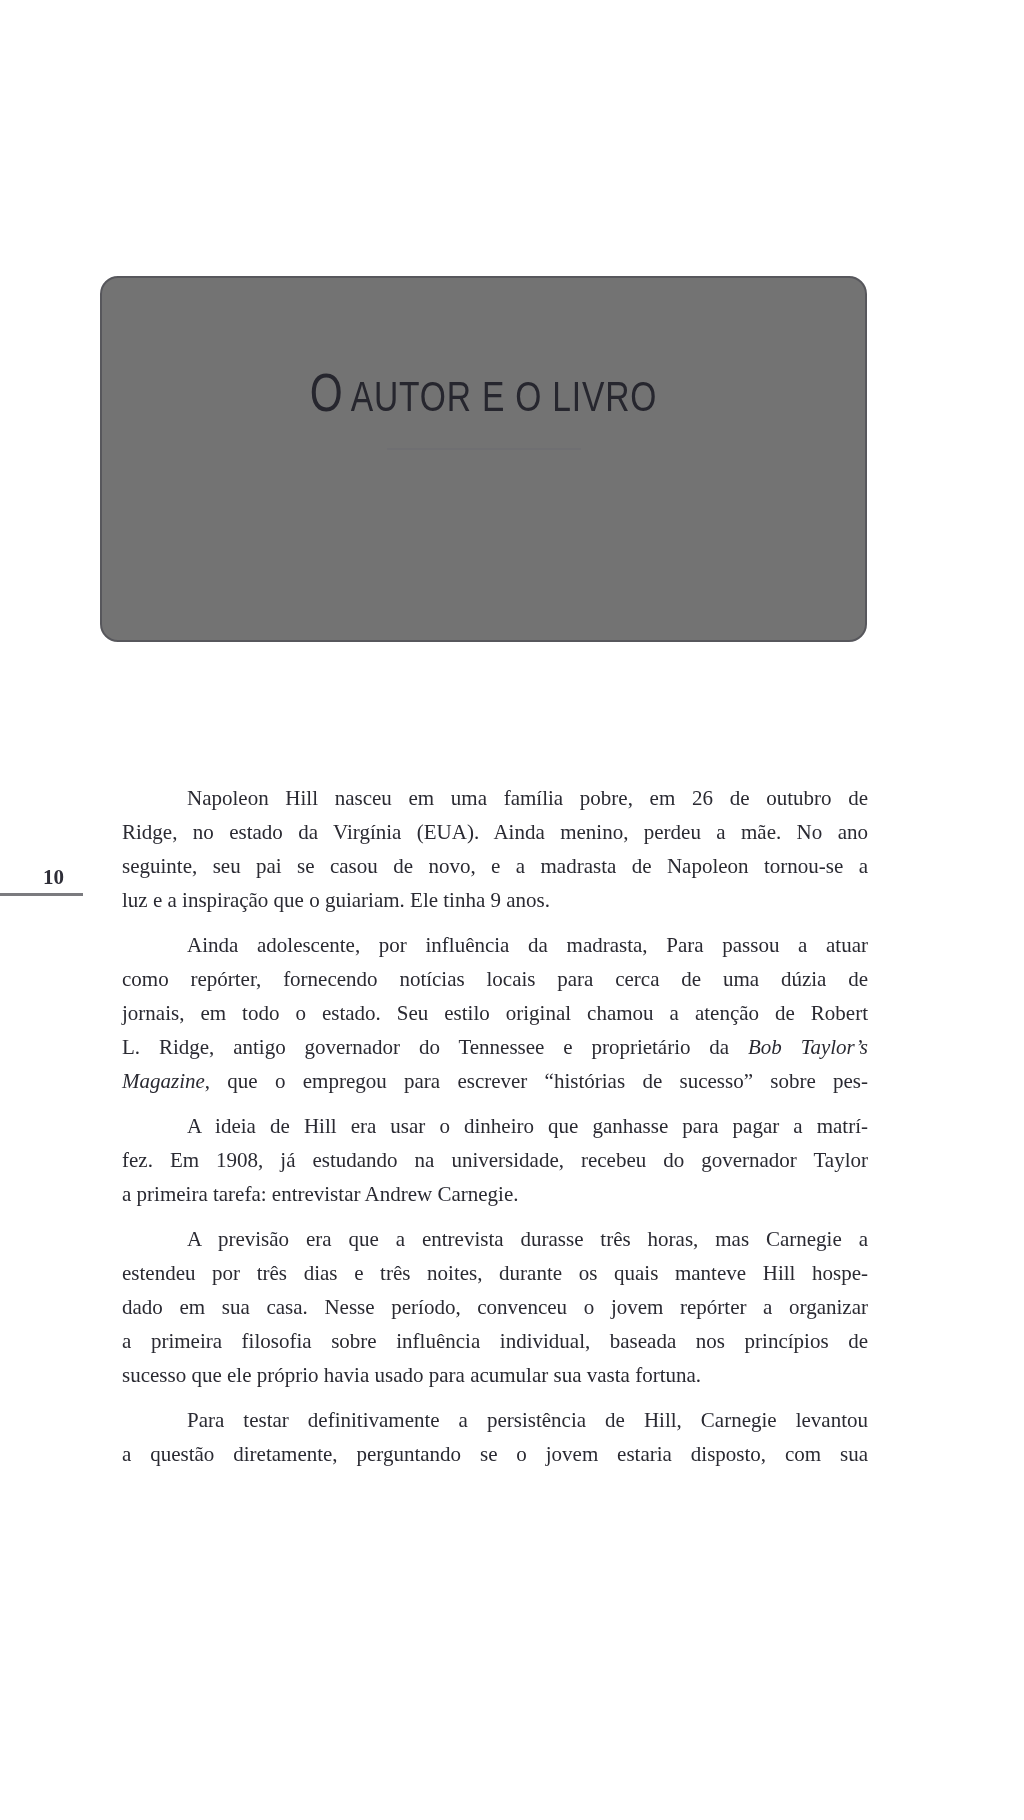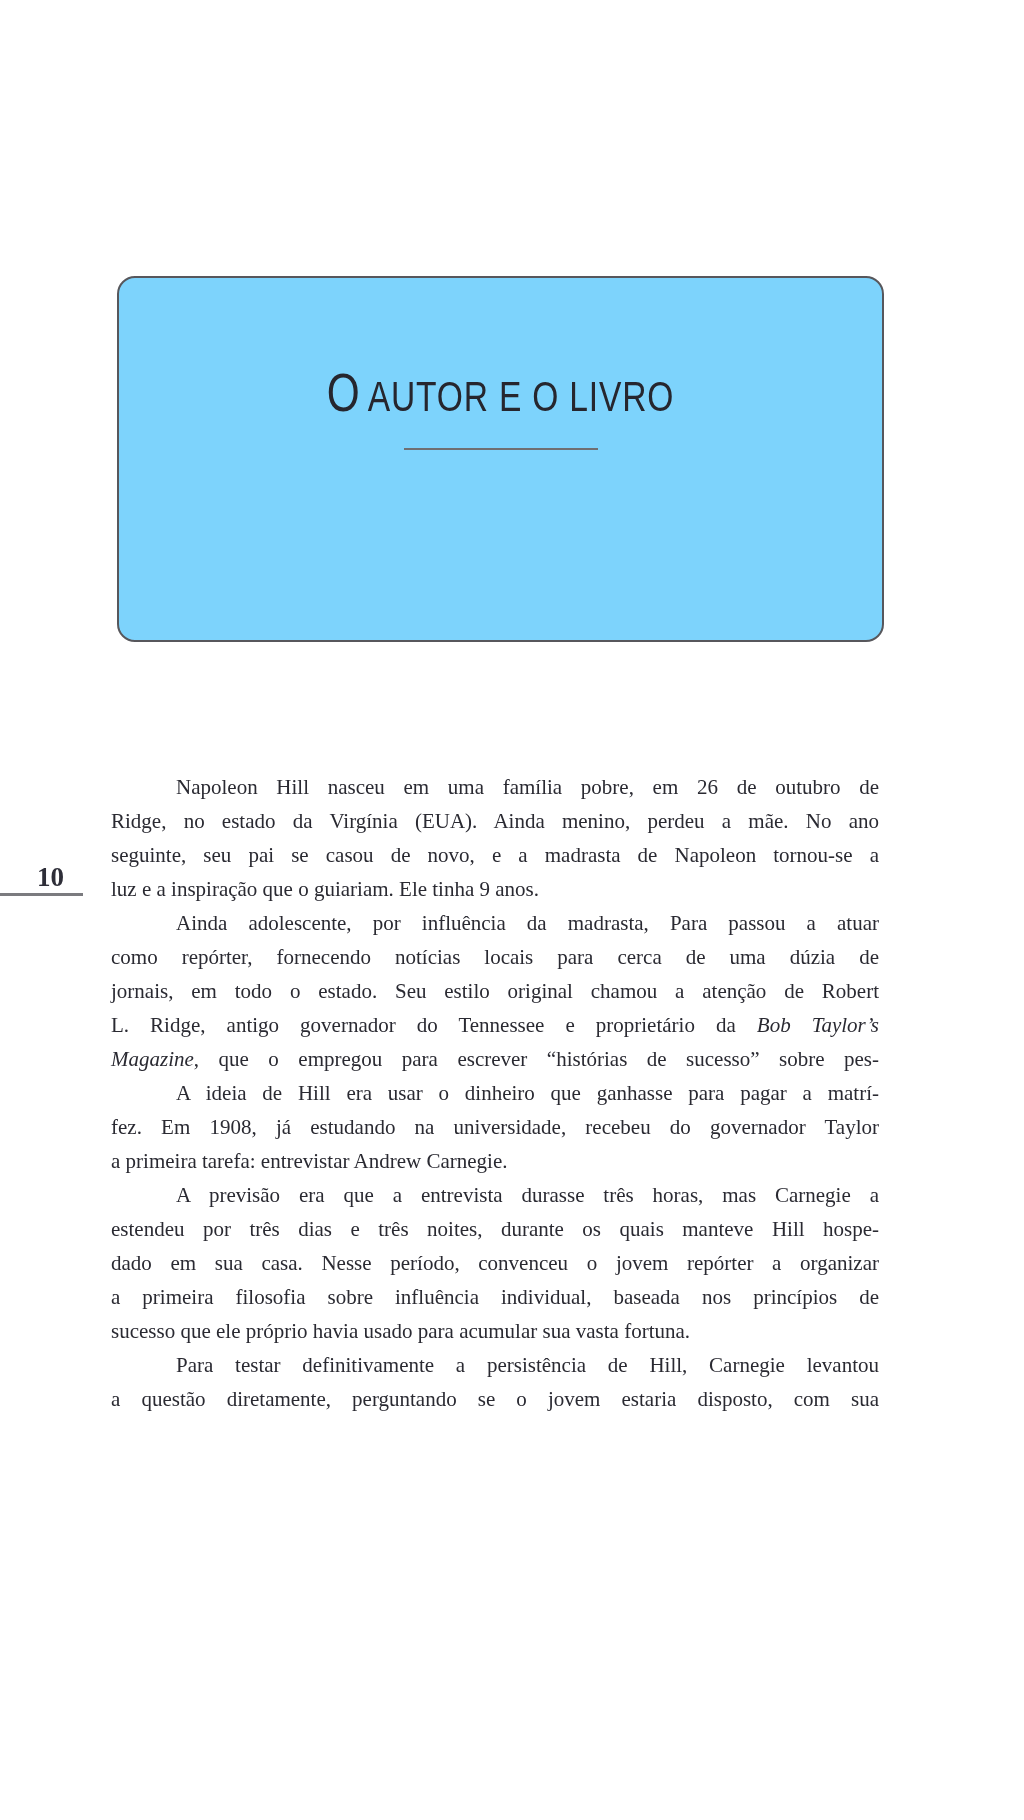--- a/index.html
+++ b/index.html
@@ -8,27 +8,27 @@
     width: 1024px;
     height: 1820px;
     background: #ffffff;
     overflow: hidden;
     font-family: "Liberation Serif", "DejaVu Serif", serif;
   }
 
   
   .title-box {
     position: absolute;
-    left: 117px;
+    left: 100px;
     top: 276px;
     width: 763px;
     height: 362px;
     border: 2px solid #57575c;
     border-radius: 18px;
-    background: #7dd3fc;
+    background: #737373;
   }
   .title-wrap {
     position: absolute;
     left: 0;
     right: 0;
     top: 88px;
     text-align: center;
     line-height: 1;
     color: #26262e;
     font-family: "Liberation Sans", "DejaVu Sans", sans-serif;
@@ -50,21 +50,21 @@
   }
 
   
   .page-num {
     position: absolute;
     left: 0;
     top: 863px;
     width: 64px;
     text-align: right;
     font-weight: bold;
-    font-size: 27px;
+    font-size: 21px;
     line-height: 28px;
     color: #2e2e38;
   }
   .page-num-rule {
     position: absolute;
     left: 0;
     top: 893px;
     width: 83px;
     height: 3px;
     background: #7b7b7f;
@@ -73,21 +73,21 @@
   
   .body-text {
     position: absolute;
     left: 111px;
     top: 770px;
     width: 768px;
     font-size: 21px;
     line-height: 34px;
     color: #2a2a32;
   }
-  .para { margin: 0; }
+  .para { margin: 11px; }
   .line {
     text-align: justify;
     text-align-last: justify;
   }
   .line.last { text-align-last: left; }
   .para .line:first-child { text-indent: 65px; }
   .it { font-style: italic; }
 </style>
 </head>
 <body>

